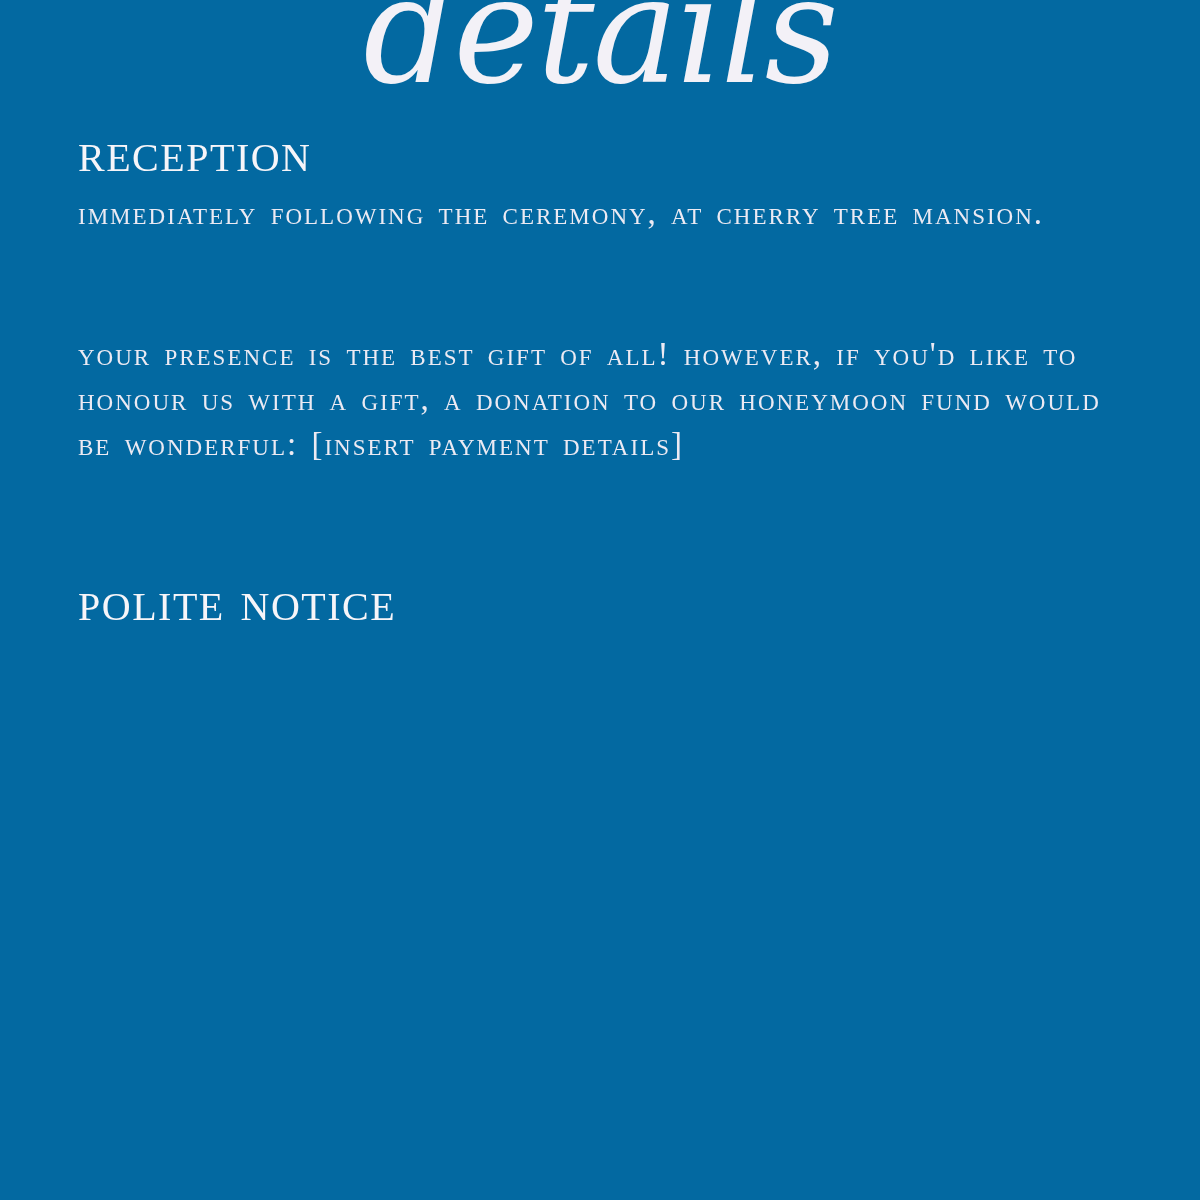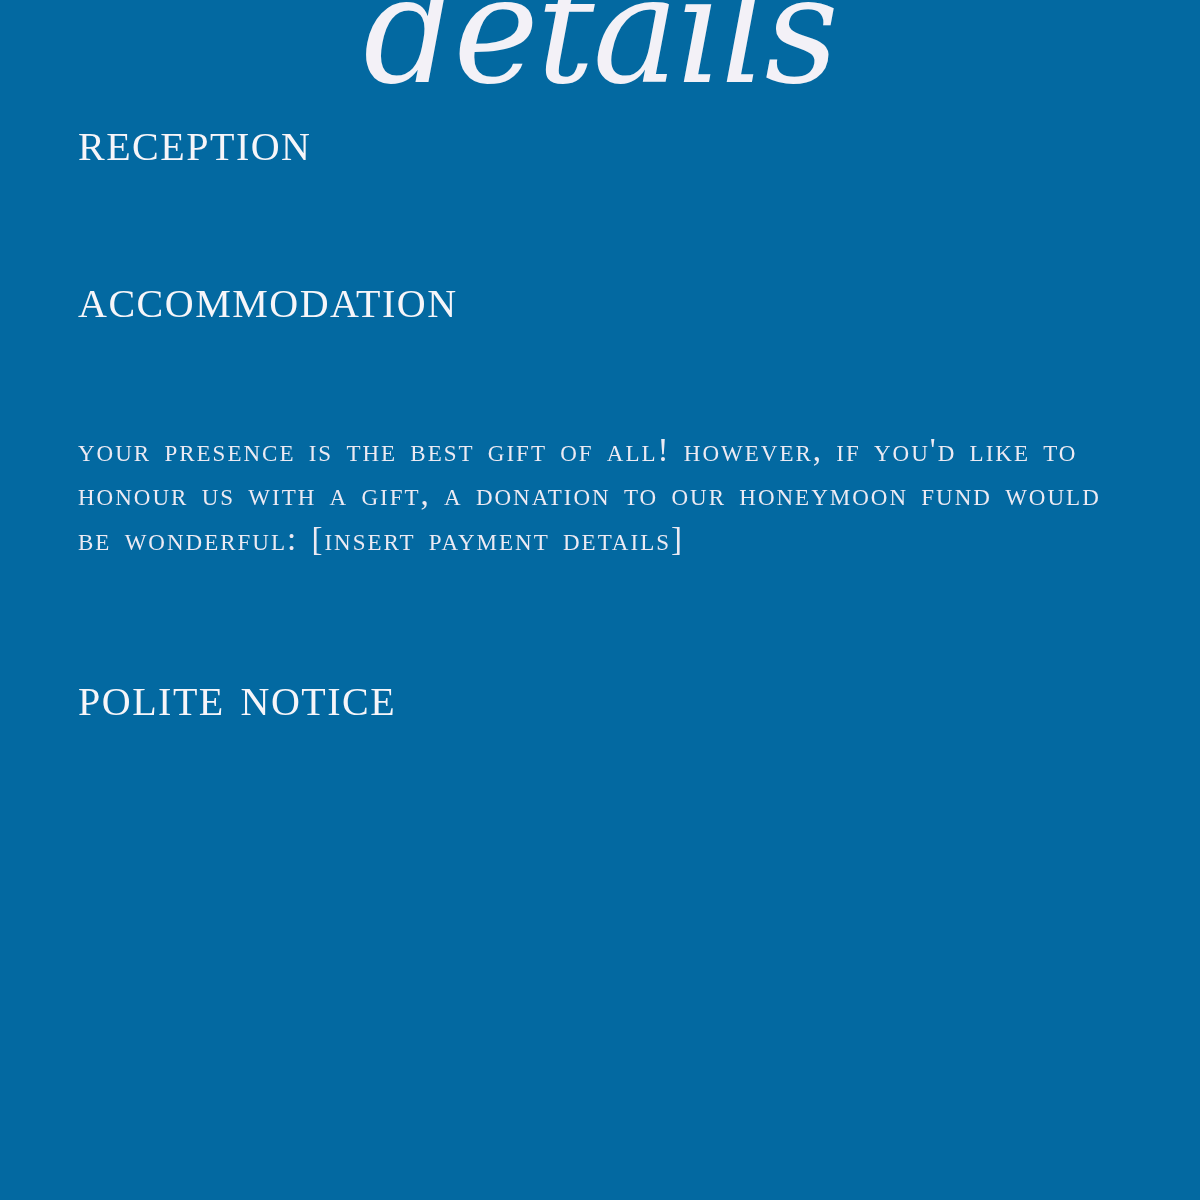--- a/index.html
+++ b/index.html
@@ -32,21 +32,21 @@
     font-style: italic;
     font-weight: 400;
     font-size: 150px;
     letter-spacing: -2px;
     line-height: 1.1;
     white-space: nowrap;
     transform: scaleX(0.96);
   }
   .content {
     position: absolute;
-    top: 107px;
+    top: 118px;
     left: 78px;
     width: 1055px;
   }
   .section {
     margin-bottom: 66px;
   }
   .section:last-child {
     margin-bottom: 0;
   }
   h2.heading {
@@ -87,24 +87,24 @@
 <body>
 
 <div class="card">
 
   <div class="script-title">details</div>
 
   <div class="content">
 
     <div class="section sec-reception">
       <h2 class="heading">Reception</h2>
+      <p class="body">Immediately following the ceremony, at Cherry Tree Mansion.</p>
     </div>
 
     <div class="section sec-accommodation">
-      <h2 class="heading">Accommodation</h2>
     </div>
 
     <div class="section sec-gifts">
       <p class="body">Your presence is the best gift of all! However, if you'd like to honour us with a gift, a donation to our honeymoon fund would be wonderful: [insert payment details]</p>
     </div>
 
     <div class="section sec-polite">
       <h2 class="heading">Polite Notice</h2>
       <p class="body"></p>
     </div>

